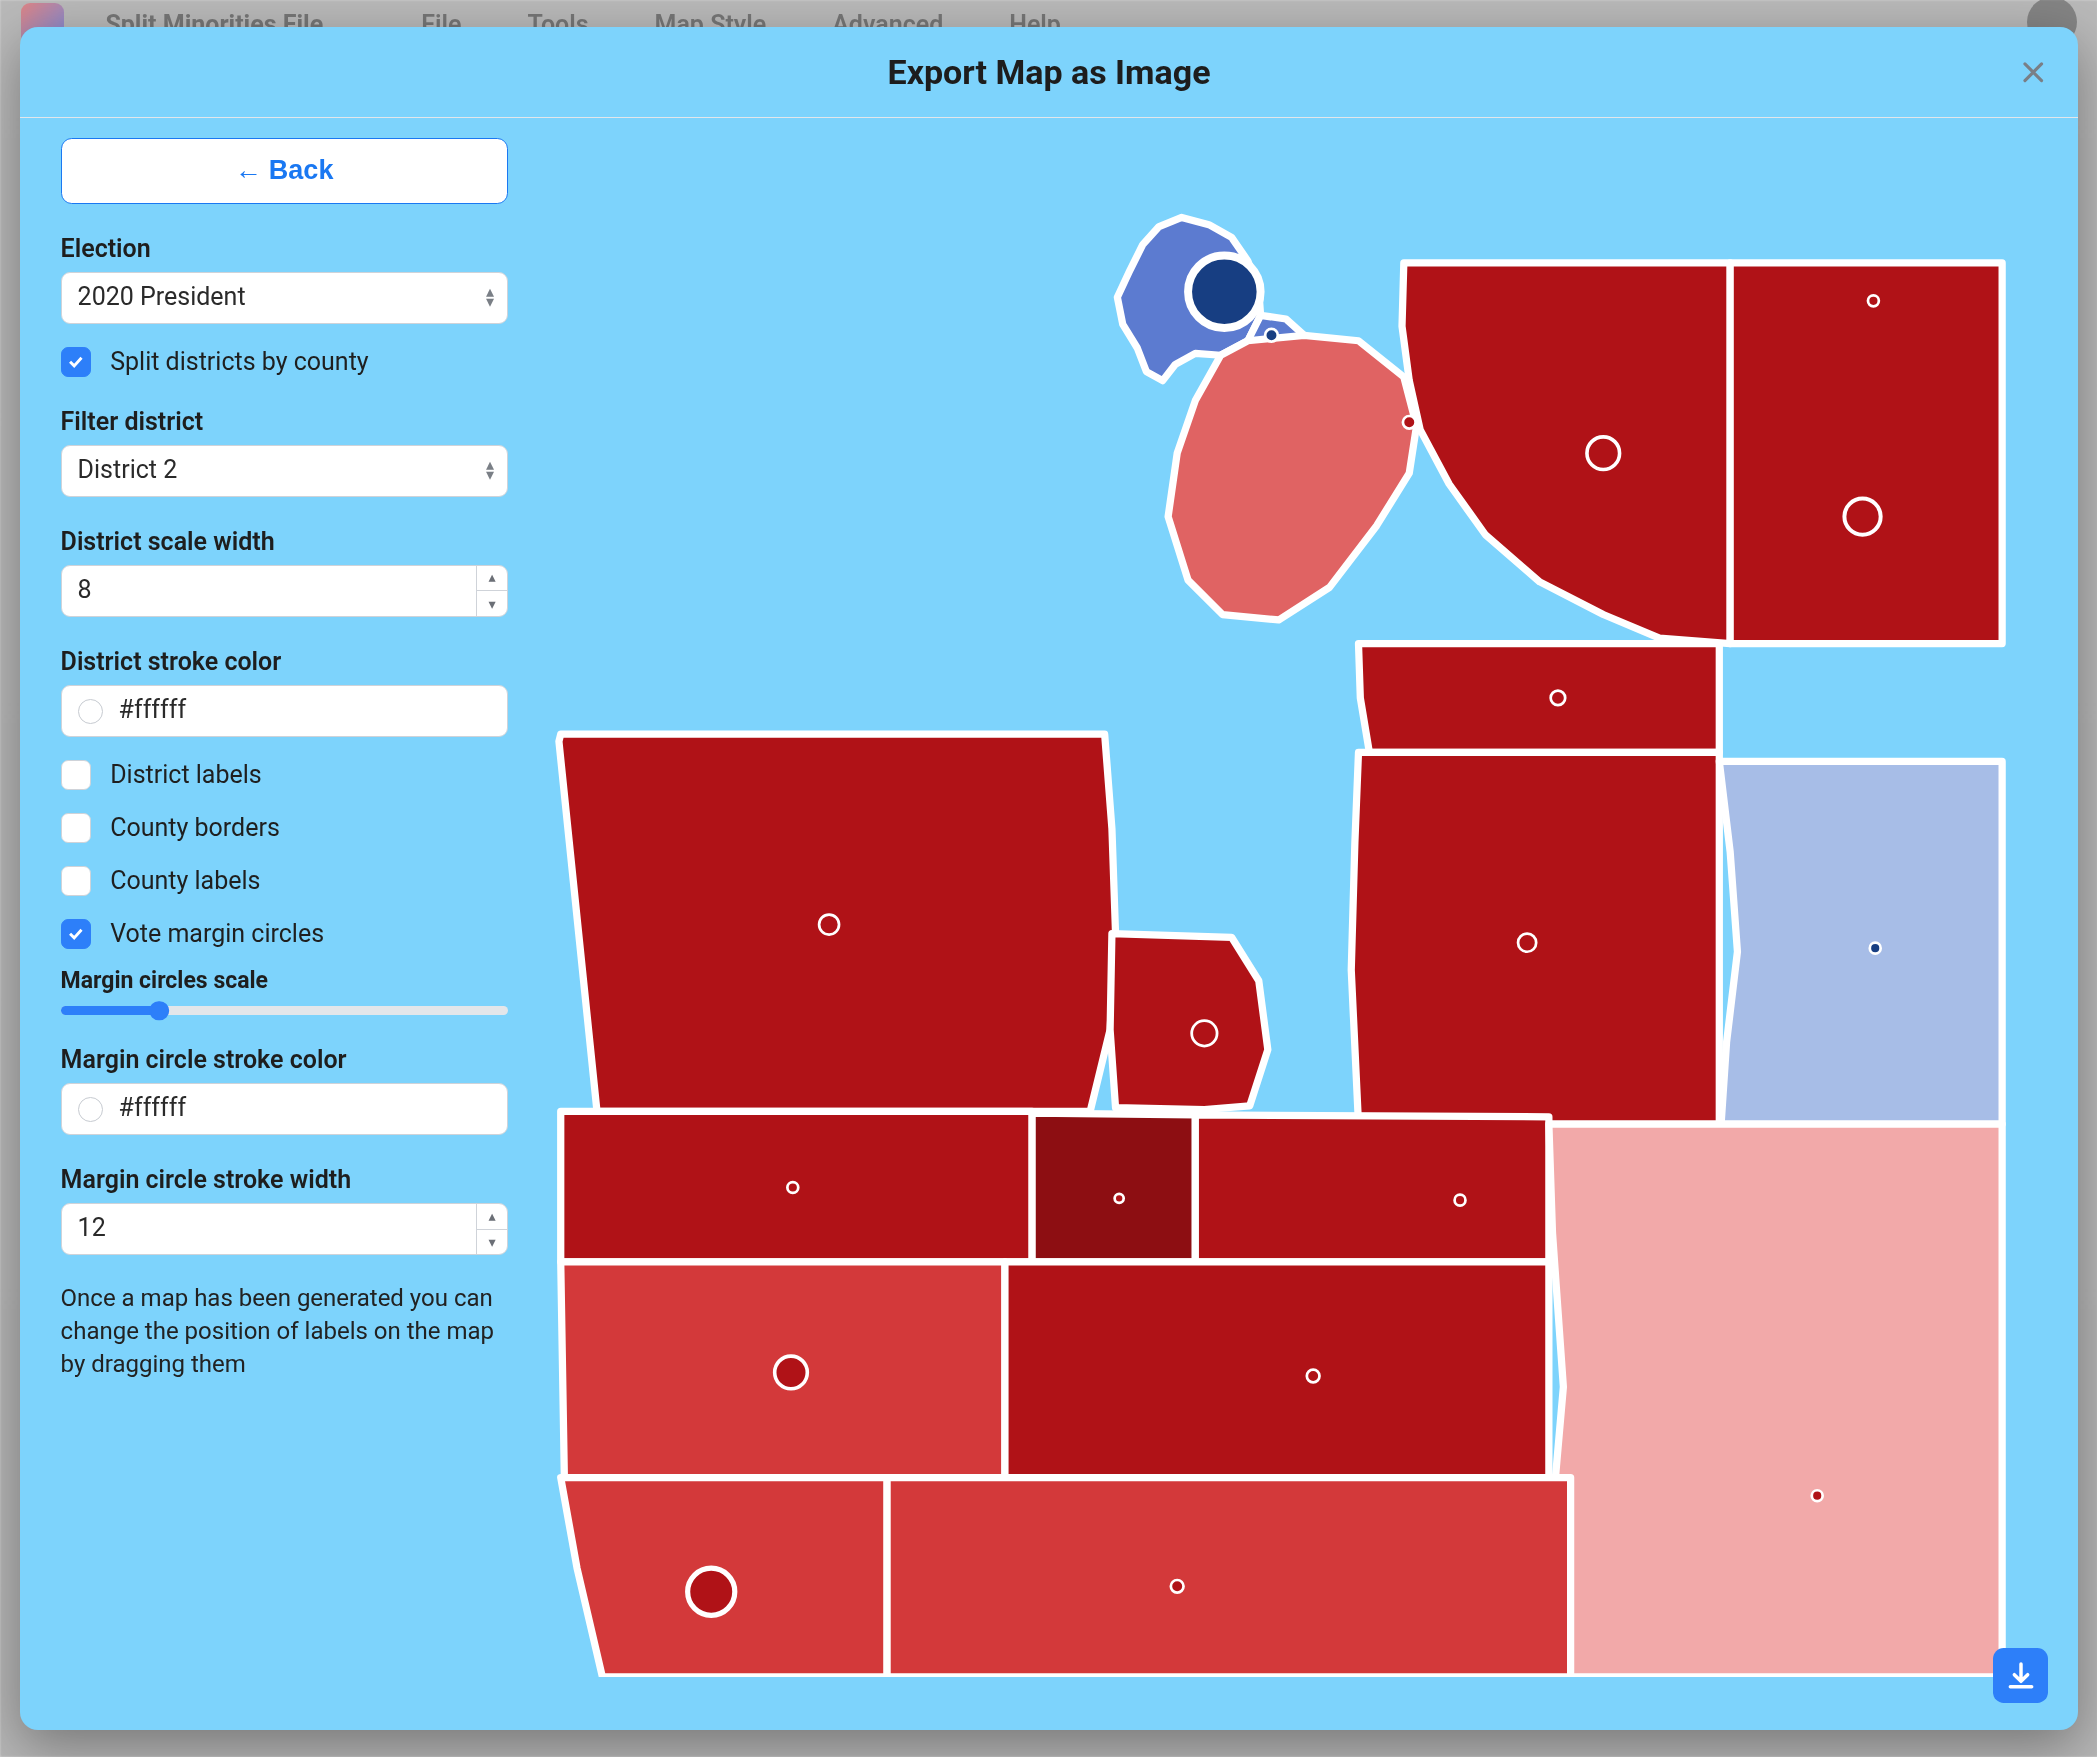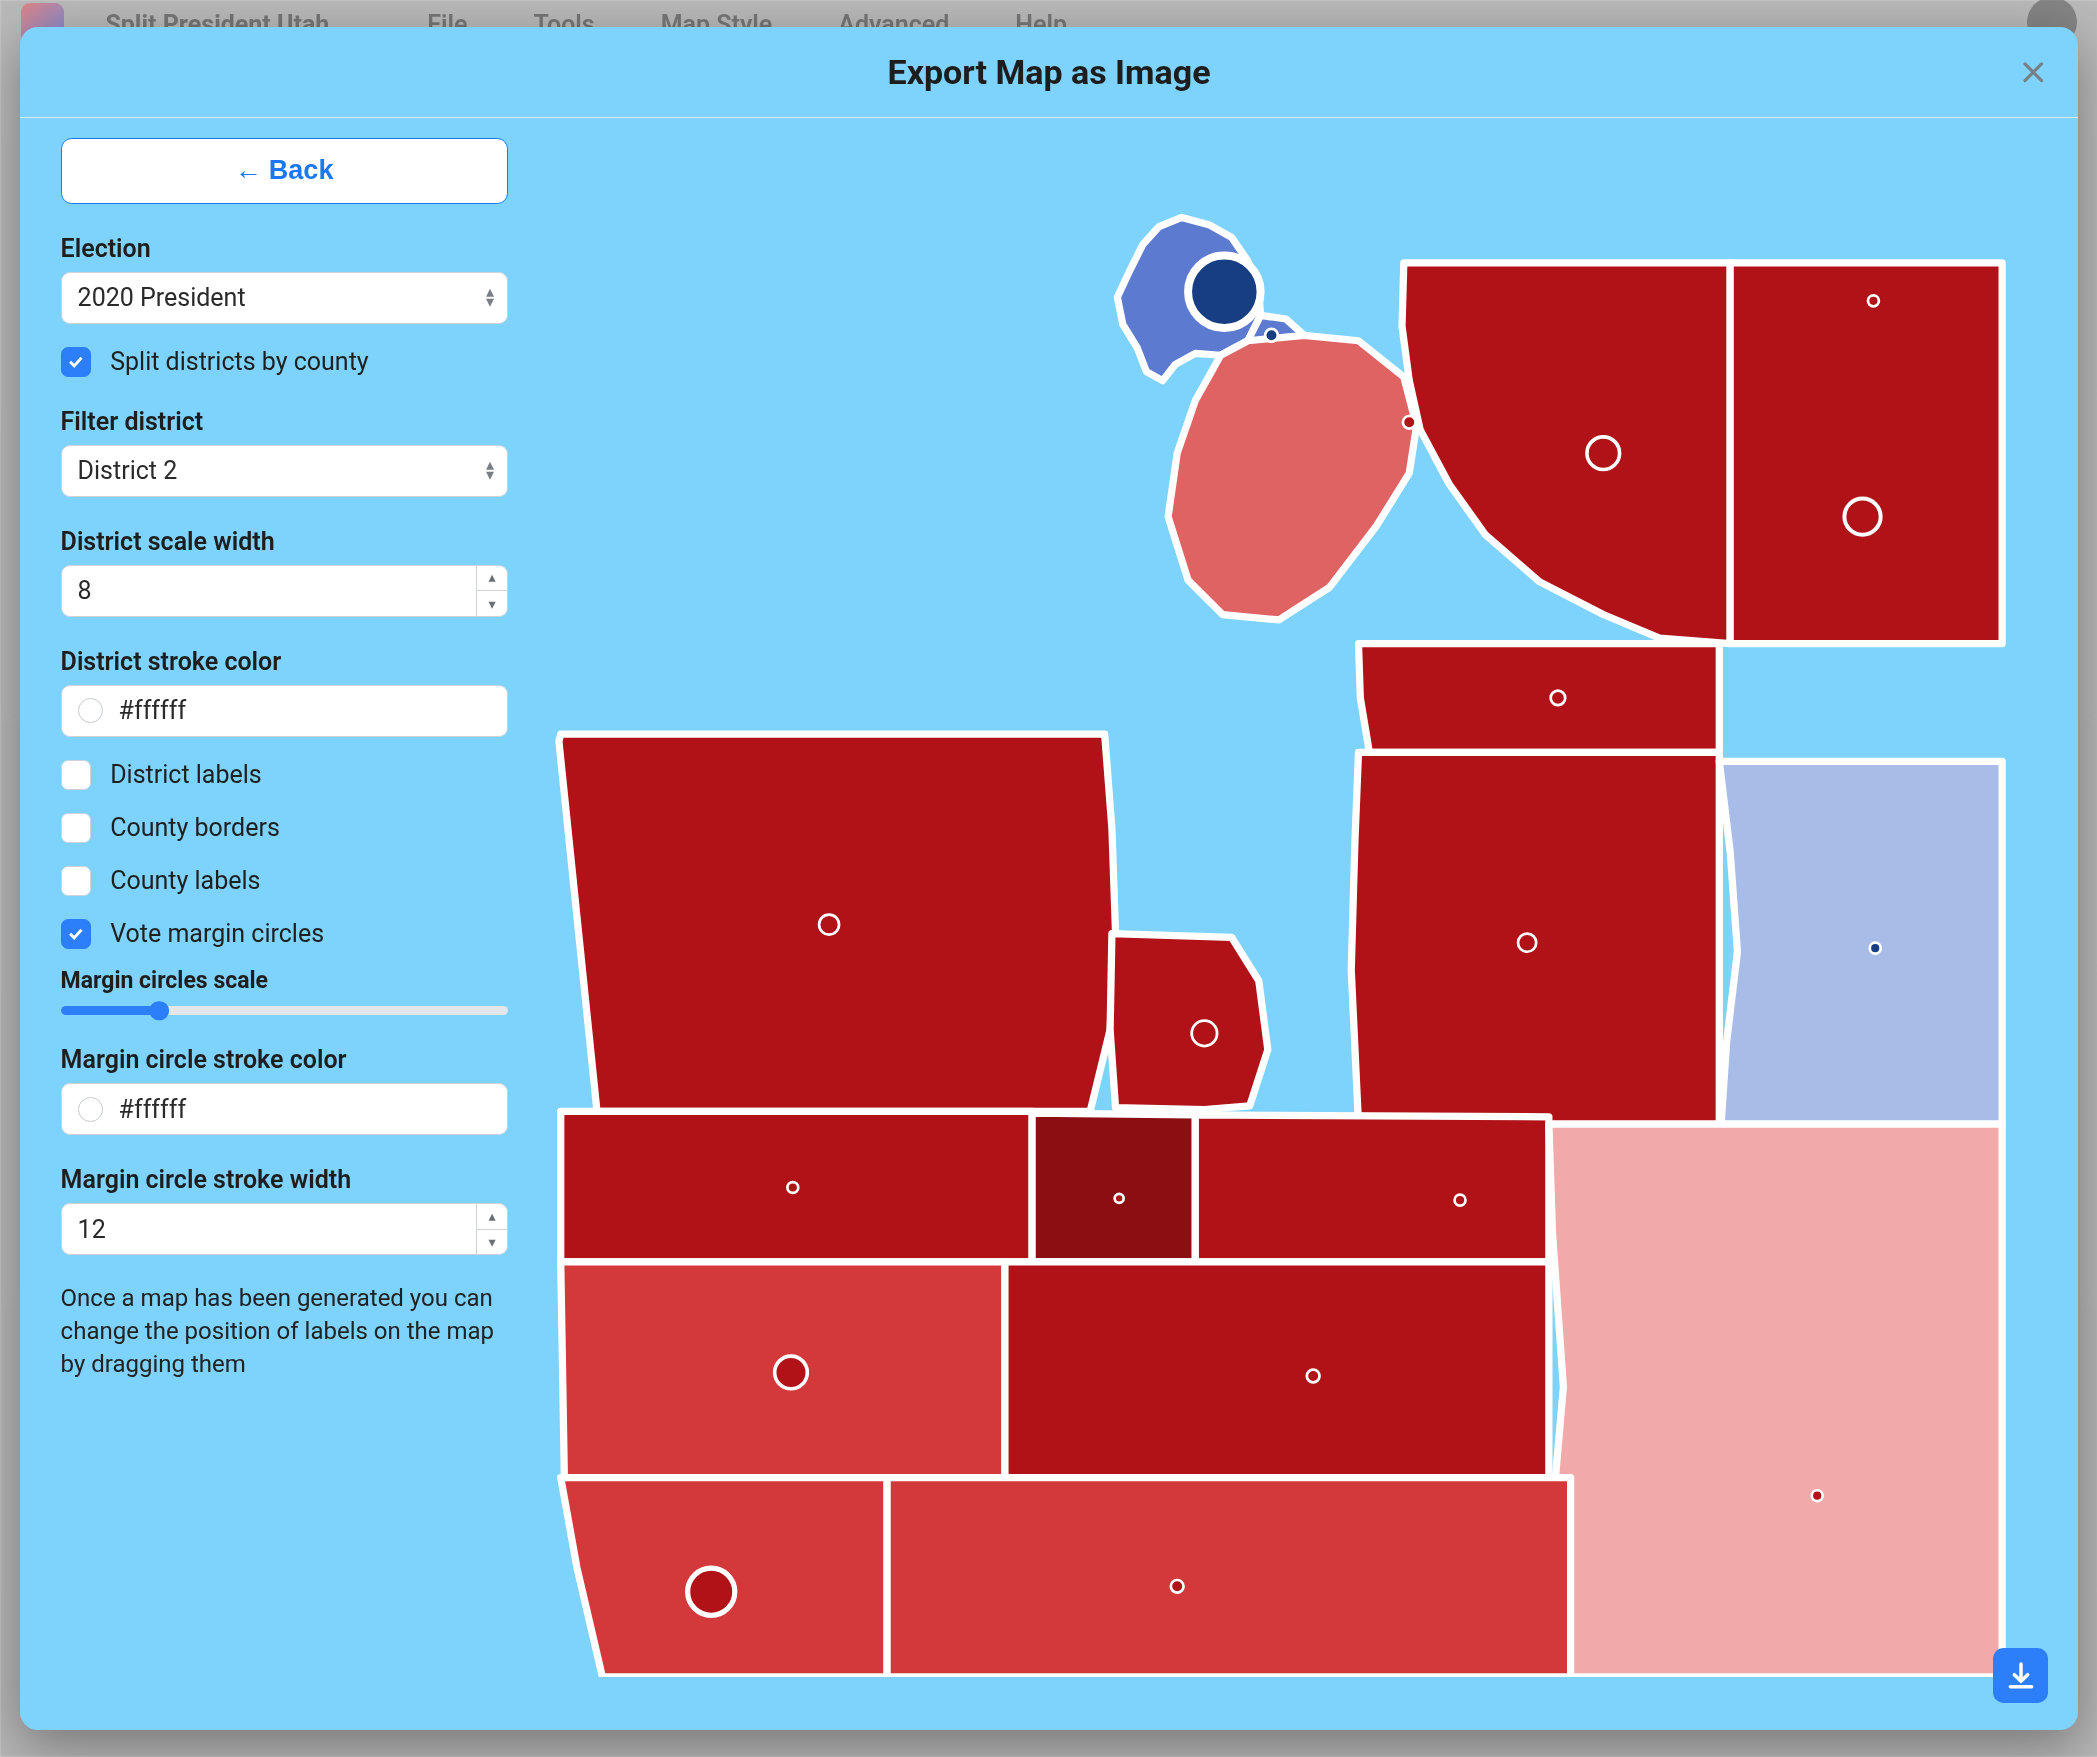--- a/index.html
+++ b/index.html
@@ -84,22 +84,22 @@
   .back-btn .arrow { font-size:27px; }
 
   .field { margin-top:30px; }
   .field-label { font-size:25px; font-weight:600; color:#1e1e1e; margin-bottom:9px; }
 
   .select, .number-input, .color-input {
     width:447px; height:52px;
     border:1.3px solid #cfd3d9; border-radius:9px;
     background:#fff; color:#2a2a2a;
     font-size:25px;
-    display:flex; align-items:center;
-    padding:0 16px;
+    display:flex; align-items:flex-end;
+    padding:12px 16px;
     position:relative;
   }
   .select .chevrons {
     position:absolute; right:12.5px; top:50%; transform:translateY(-50%);
     color:#7a7f86; font-size:16px; line-height:9px; text-align:center;
   }
   .chevrons div { height:10.7px; }
 
   .number-wrap { position:relative; width:447px; }
   .number-input { padding-right:36px; }
@@ -176,21 +176,21 @@
   }
   .download-btn svg { width:32px;height:32px; stroke:#fff; stroke-width:2.6; fill:none; }
 
 </style>
 </head>
 <body>
 
 <div class="bg-blur"></div>
 <div class="top-bar">
   <div class="logo"></div>
-  <div class="title">Split President Utah</div>
+  <div class="title">Split Minorities File</div>
   <div class="menus">
     <span>File</span>
     <span>Tools</span>
     <span>Map Style</span>
     <span>Advanced</span>
     <span>Help</span>
   </div>
   <div class="top-avatar"></div>
 </div>
 

